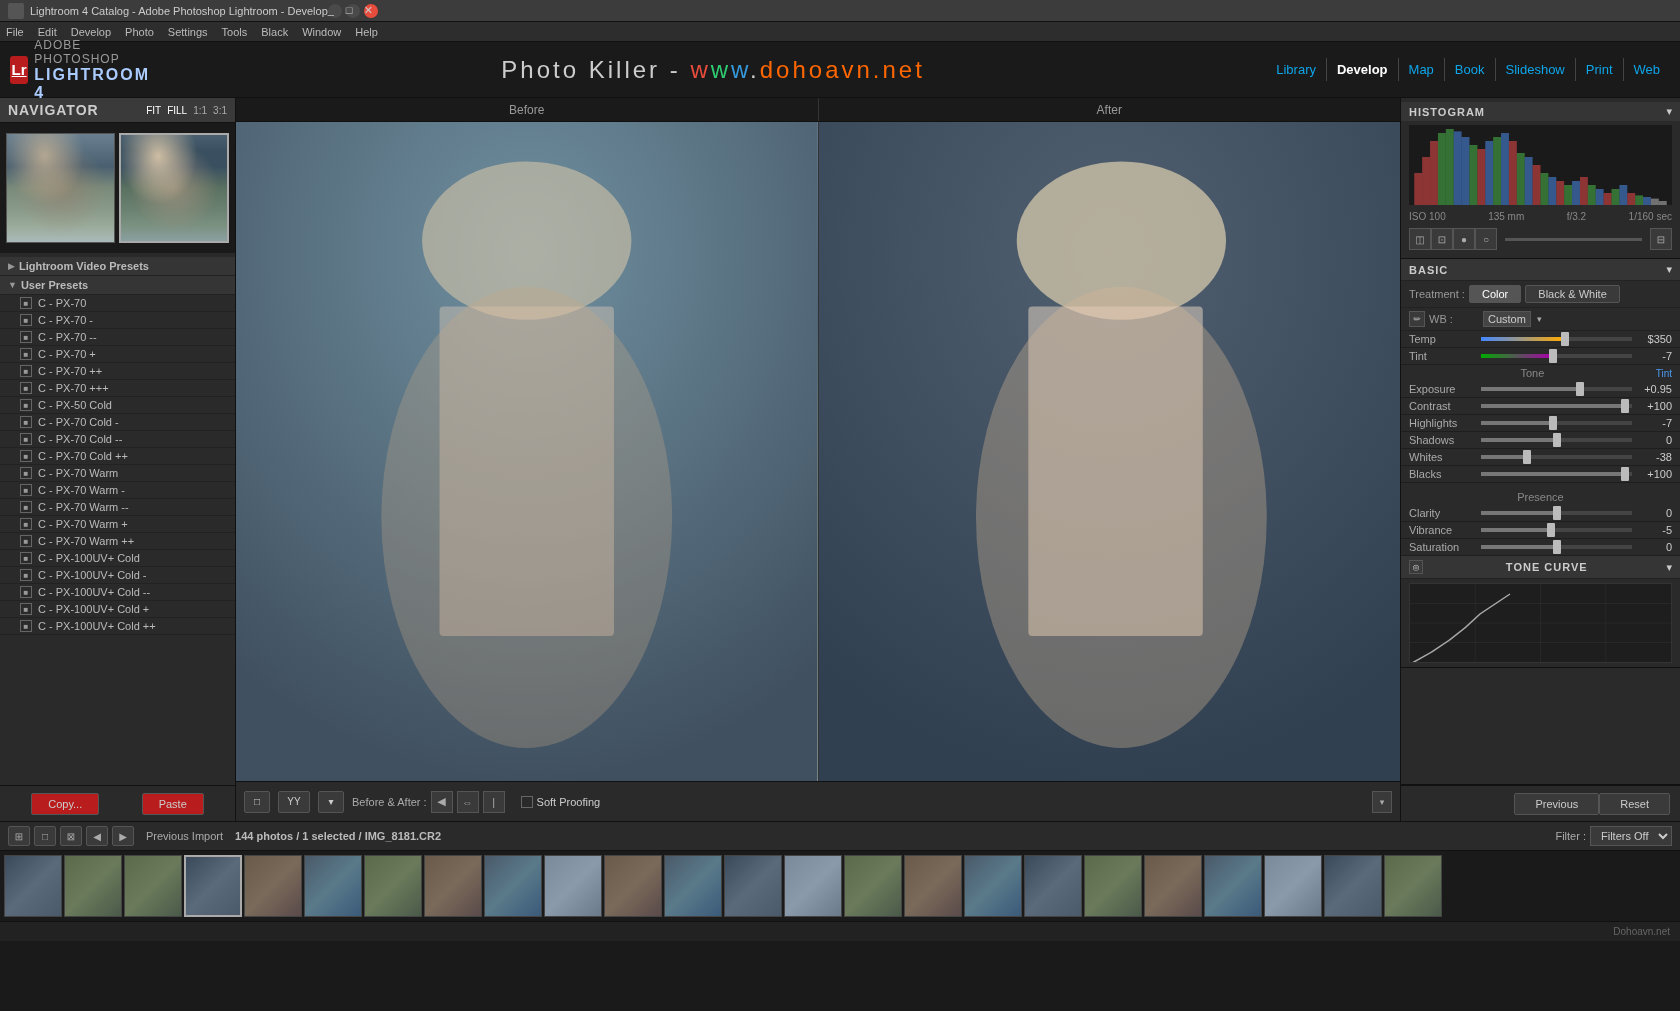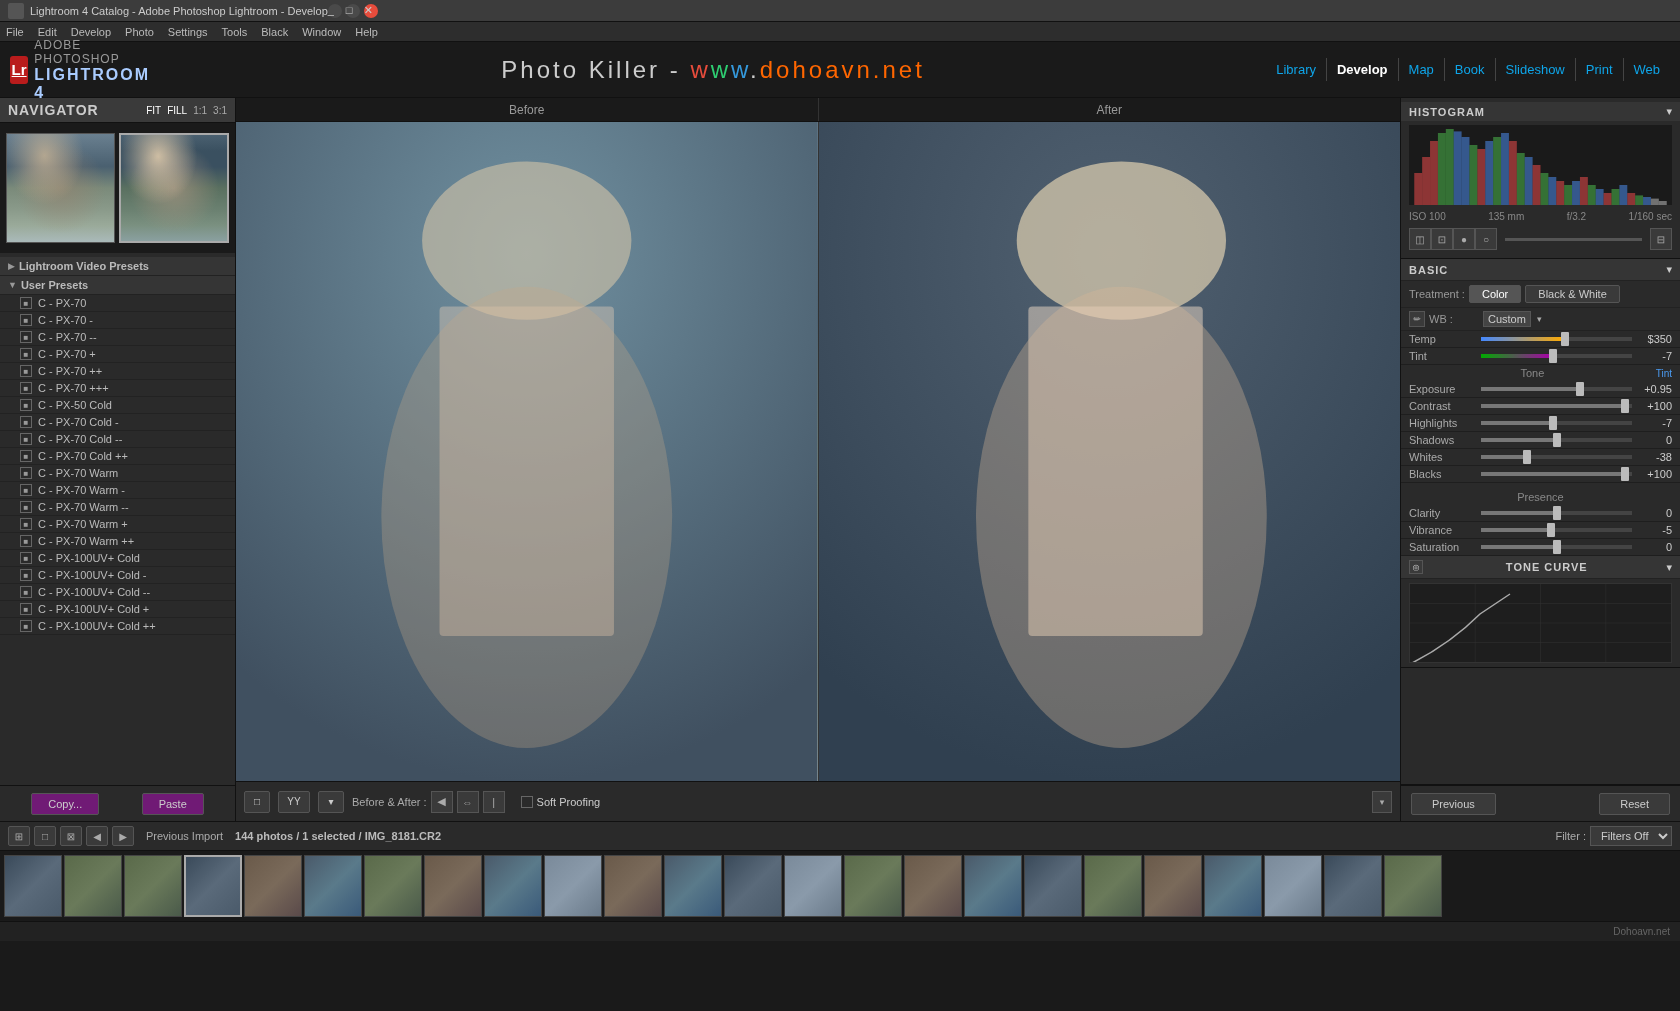--- a/index.html
+++ b/index.html
@@ -252,21 +252,21 @@
     #bottom-left {
       height: 36px;
       background: #2a2a2a;
       border-top: 1px solid #111;
       display: flex;
       align-items: center;
       justify-content: space-around;
       padding: 0 10px;
     }
     .action-btn {
-      background: #701a75;
+      background: #b91c1c;
       border: 1px solid #555;
       color: #ccc;
       padding: 4px 16px;
       font-size: 11px;
       cursor: pointer;
       border-radius: 2px;
     }
 
     
     #center-panel {
@@ -583,21 +583,21 @@
       border: 1px solid #333;
     }
 
     
     #right-bottom-btns {
       height: 36px;
       background: #2a2a2a;
       border-top: 1px solid #111;
       display: flex;
       align-items: center;
-      justify-content: space-between;
+      justify-content: flex-end;
       padding: 0 10px;
       flex-shrink: 0;
     }
     .r-action-btn {
       background: #3a3a3a;
       border: 1px solid #555;
       color: #ccc;
       padding: 4px 20px;
       font-size: 11px;
       cursor: pointer;

